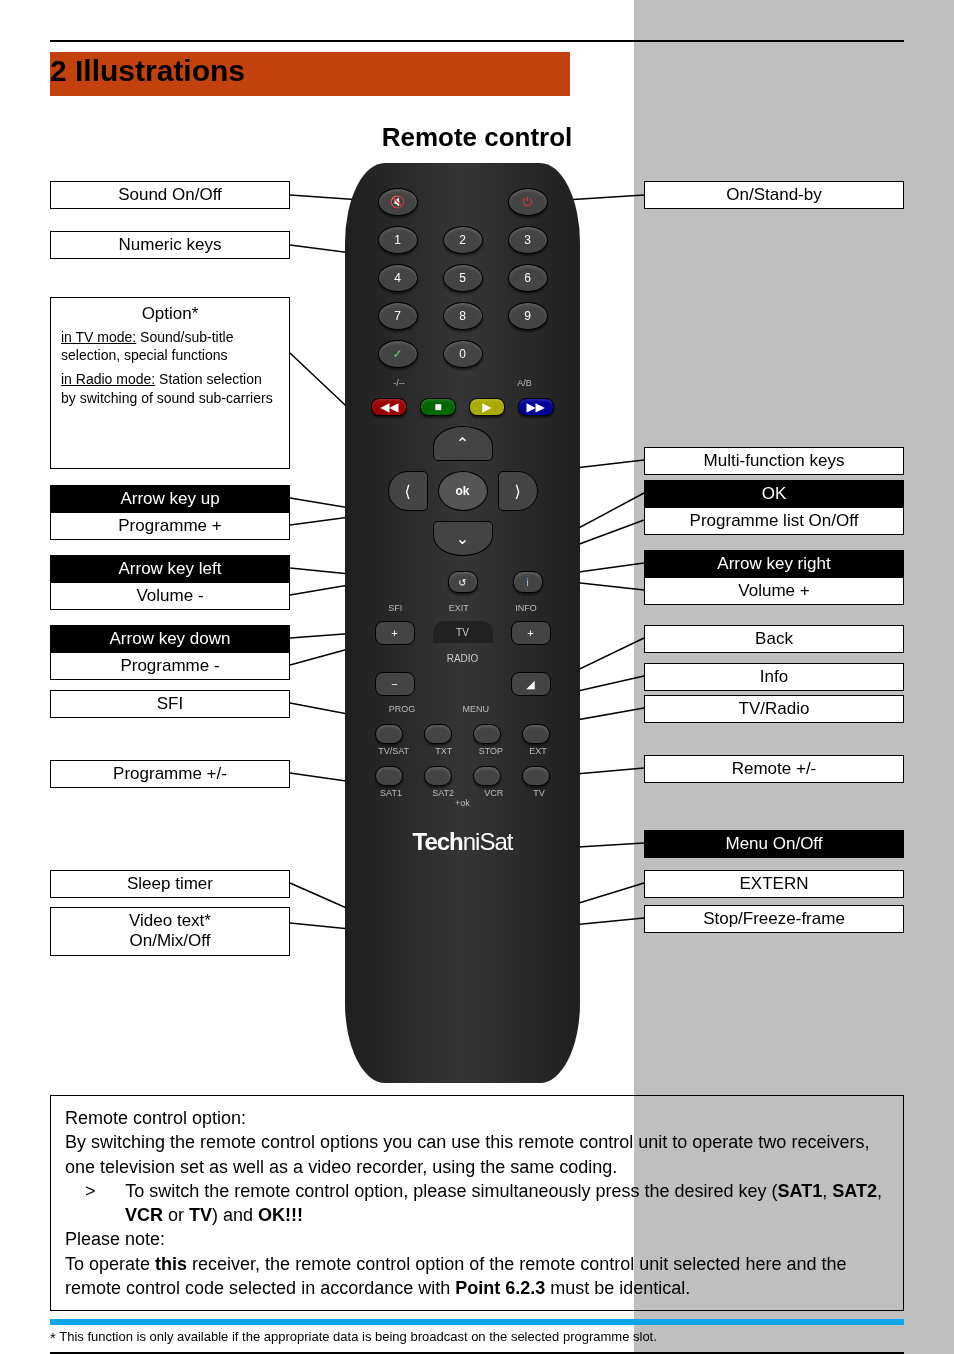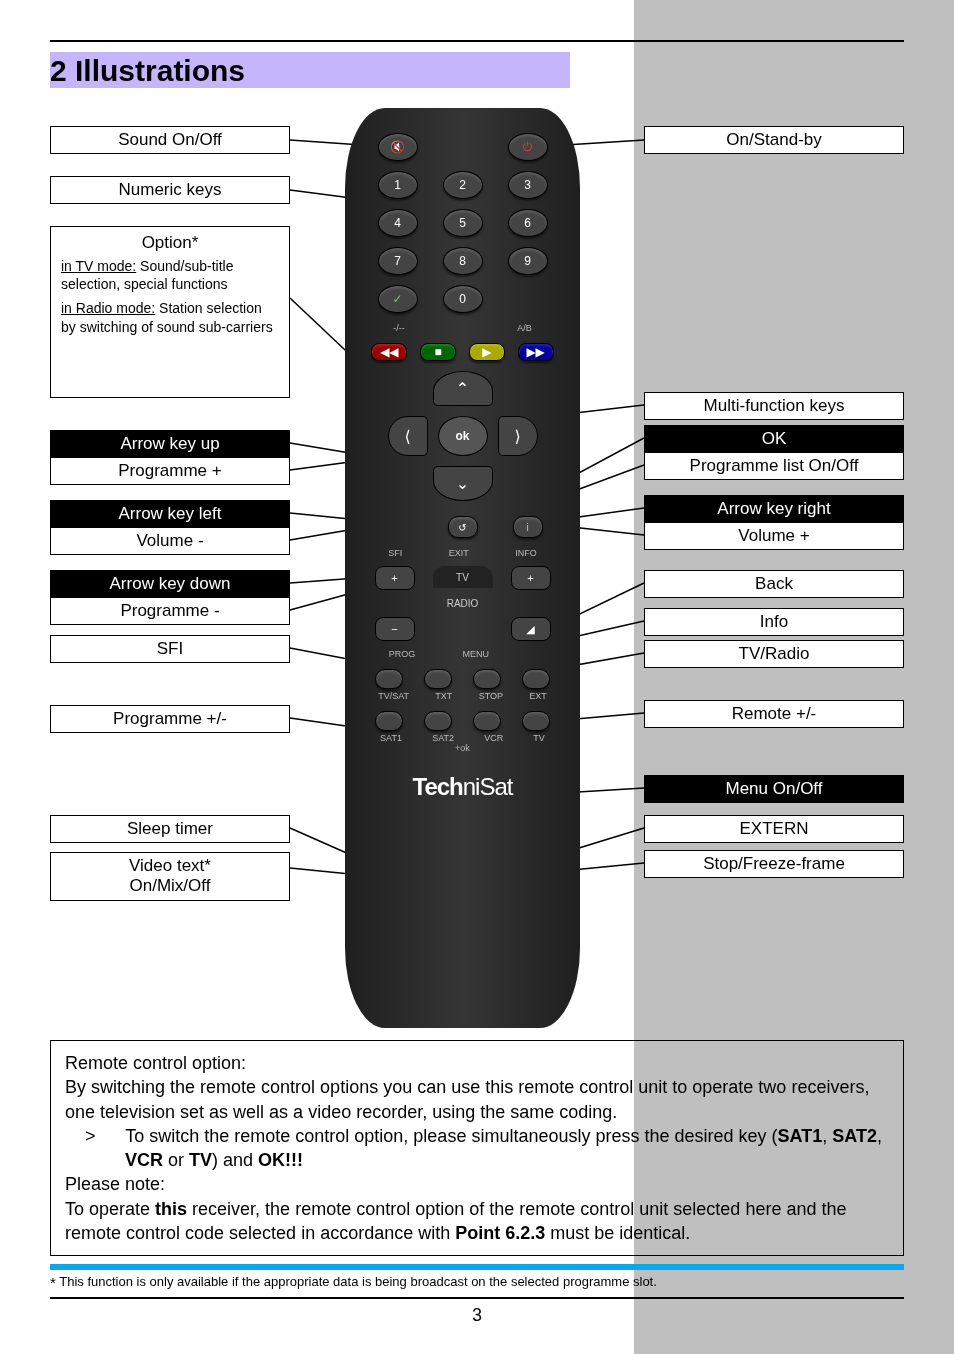--- a/index.html
+++ b/index.html
@@ -27,26 +27,26 @@
     position: relative;
     z-index: 1;
     padding: 40px 50px 30px 50px;
   }
   .hr-top {
     border: none;
     border-top: 2px solid #000;
     margin-bottom: 10px;
   }
   .section-title {
-    background: #c4b5fd;
+    background: #c2410c;
     display: inline-block;
     font-size: 30px;
     font-weight: bold;
-    padding: 2px 10px 0 0;
-    margin-bottom: 20px;
+    padding: 2px 10px 8px 0;
+    margin-bottom: 26px;
     width: 520px;
   }
   .subtitle {
     text-align: center;
     font-size: 26px;
     font-weight: bold;
     width: 520px;
     margin: 0 auto 10px auto;
   }
   .diagram {
@@ -188,20 +188,21 @@
 </style>
 </head>
 <body>
 
 <div class="page">
   <div class="right-gray-column"></div>
 
   <div class="content">
     <hr class="hr-top">
     <div class="section-title">2 Illustrations</div>
+    <div class="subtitle">Remote control</div>
 
     <div class="diagram">
 
       <svg class="lines">
 
         <line x1="240" y1="32" x2="355" y2="40"></line>
         <line x1="240" y1="82" x2="340" y2="95"></line>
         <line x1="240" y1="190" x2="330" y2="275"></line>
         <line x1="240" y1="335" x2="330" y2="350"></line>
         <line x1="240" y1="362" x2="330" y2="350"></line>
@@ -335,21 +336,21 @@
             <span></span>
           </div>
 
         <div class="brand">
           <span>Tech</span><span class="ni">niSat</span>
         </div>
       </div>
 
       <div class="lbl left" style="top:18px">Sound On/Off</div>
       <div class="lbl left" style="top:68px">Numeric keys</div>
-      <div class="lbl left tall" style="top:118px;height:172px">
+      <div class="lbl left tall" style="top:134px;height:172px">
         <div style="text-align:center;margin-bottom:4px">Option*</div>
         <div class="sub"><span class="u">in TV mode:</span><span> Sound/sub-title selection, special functions</span></div>
         <div class="sub" style="margin-top:6px"><span class="u">in Radio mode:</span><span> Station selection by switching of sound sub-carriers</span></div>
       </div>
       <div class="lbl left black" style="top:322px">Arrow key up</div>
       <div class="lbl left" style="top:349px">Programme +</div>
       <div class="lbl left black" style="top:392px">Arrow key left</div>
       <div class="lbl left" style="top:419px">Volume -</div>
       <div class="lbl left black" style="top:462px">Arrow key down</div>
       <div class="lbl left" style="top:489px">Programme -</div>

